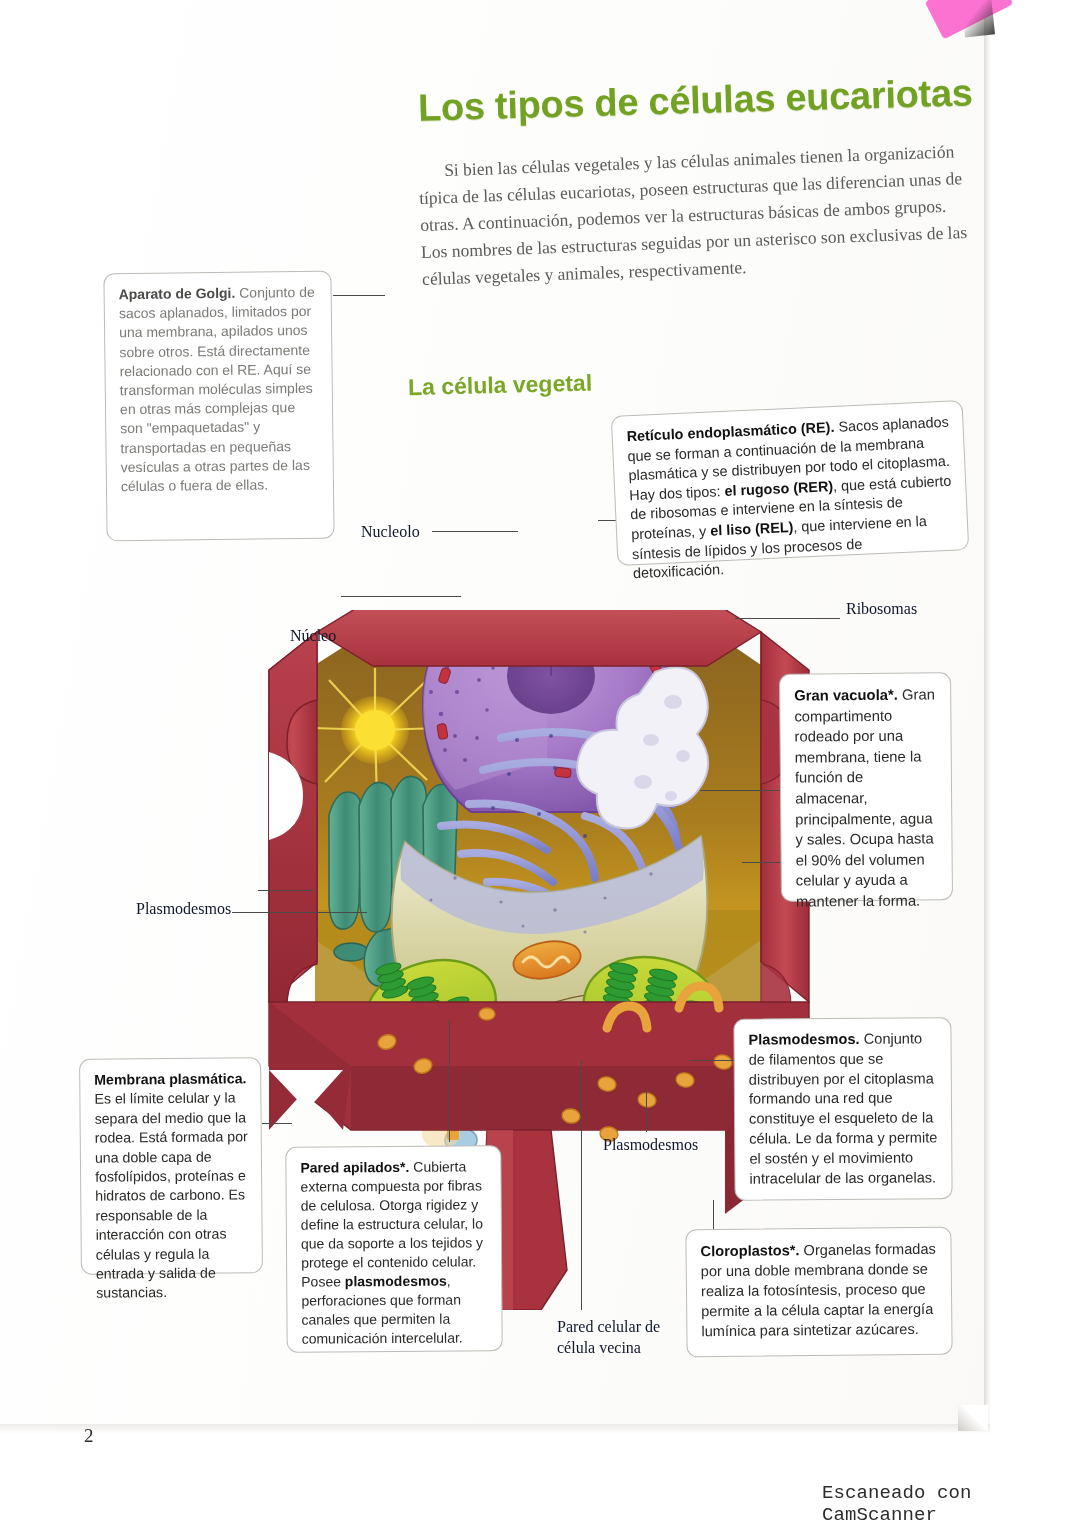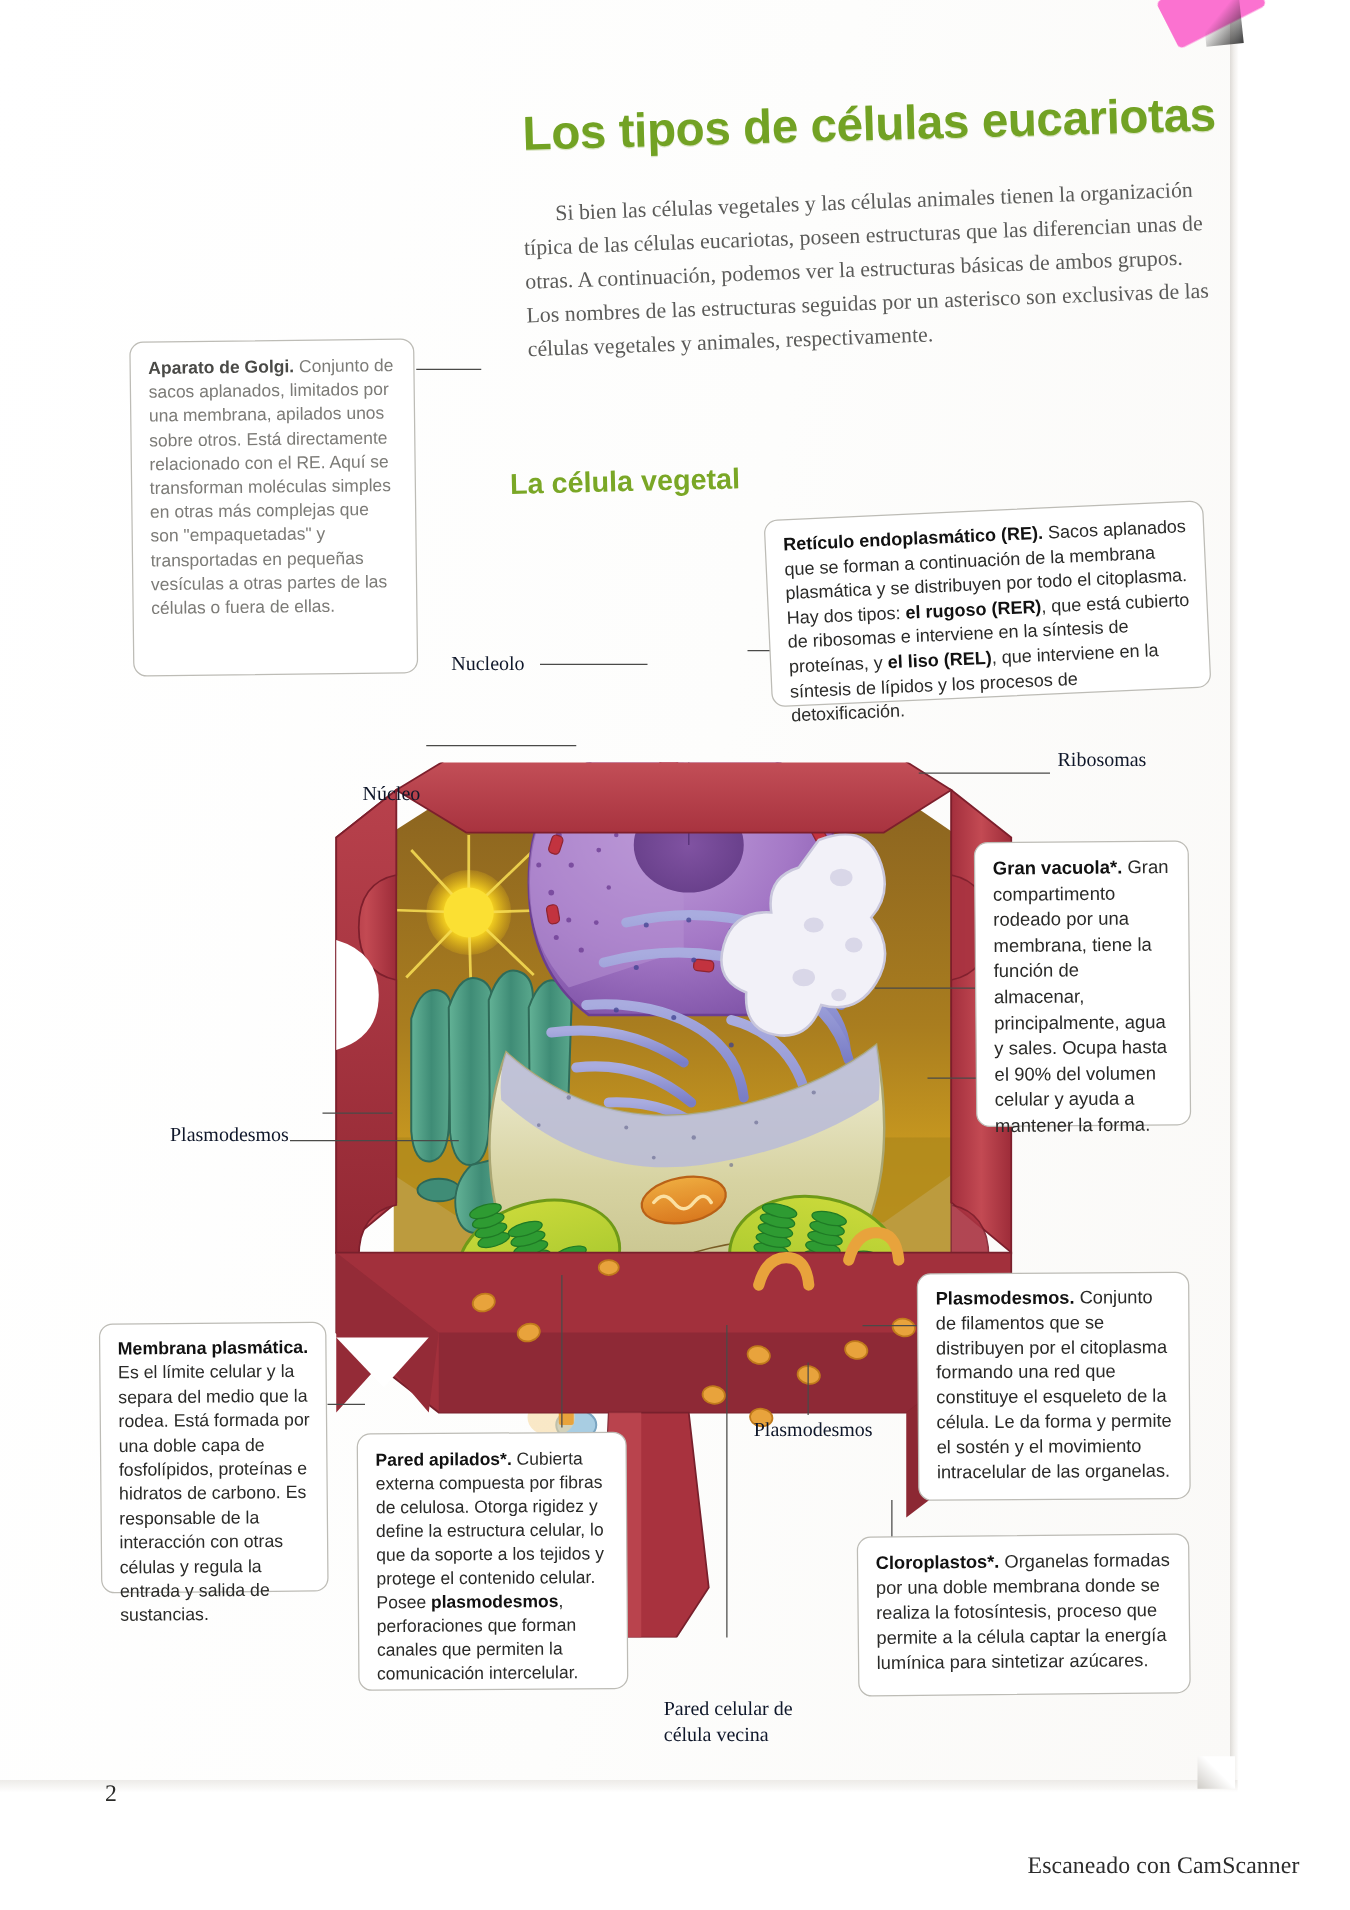--- a/index.html
+++ b/index.html
@@ -97,37 +97,37 @@
   
   .leader-label{
     position:absolute;font-size:16px;color:#0f172a;white-space:nowrap;
     font-family:"Liberation Serif","DejaVu Serif",serif;
   }
   #label-nucleolo{left:361px;top:523px;}
   #label-nucleo{left:290px;top:587px;margin-top:40px;}
   #label-ribosomas{left:846px;top:600px;}
   #label-mitocondria{left:136px;top:900px;}
   #label-plasmodesmos{left:603px;top:1136px;}
-  #label-pared-vecina{left:531px;top:1316px;white-space:normal;width:130px;line-height:21px;margin-top:41px;}
+  #label-pared-vecina{left:557px;top:1316px;white-space:normal;width:130px;line-height:21px;}
 
   
   .lead{position:absolute;background:#4a4a48;}
   .lead-h{height:1px;}
   .lead-v{width:1px;}
 
   
   #page-number{
     position:absolute;left:84px;top:1425px;
     font-size:19px;color:#2a2a28;
     font-family:"Liberation Serif","DejaVu Serif",serif;
   }
   #watermark{
     position:absolute;left:822px;top:1482px;
     font-size:19px;color:#2c2c2c;letter-spacing:.1px;
-    font-family:Liberation Serif, serif;
+    font-family:Liberation Mono, monospace;
   }
 
   
   #cell-figure{position:absolute;left:255px;top:610px;width:560px;height:700px;}
   #cell-figure svg{display:block;}
 </style>
 </head>
 <body>
 
 <div id="scan-page"></div>

